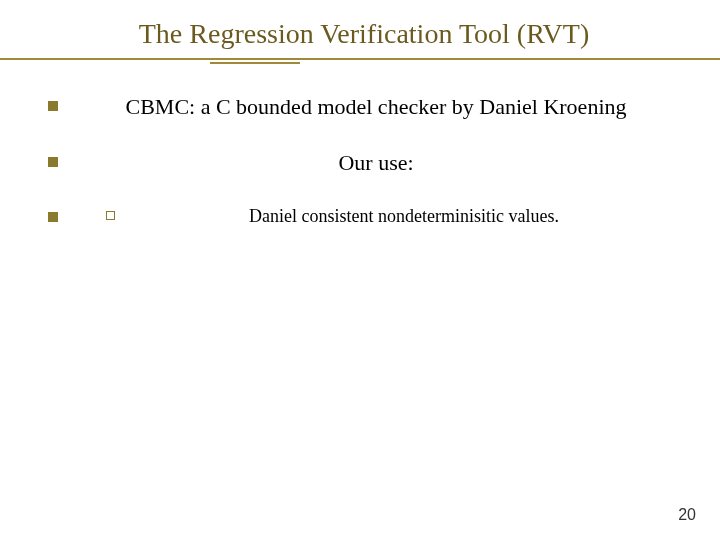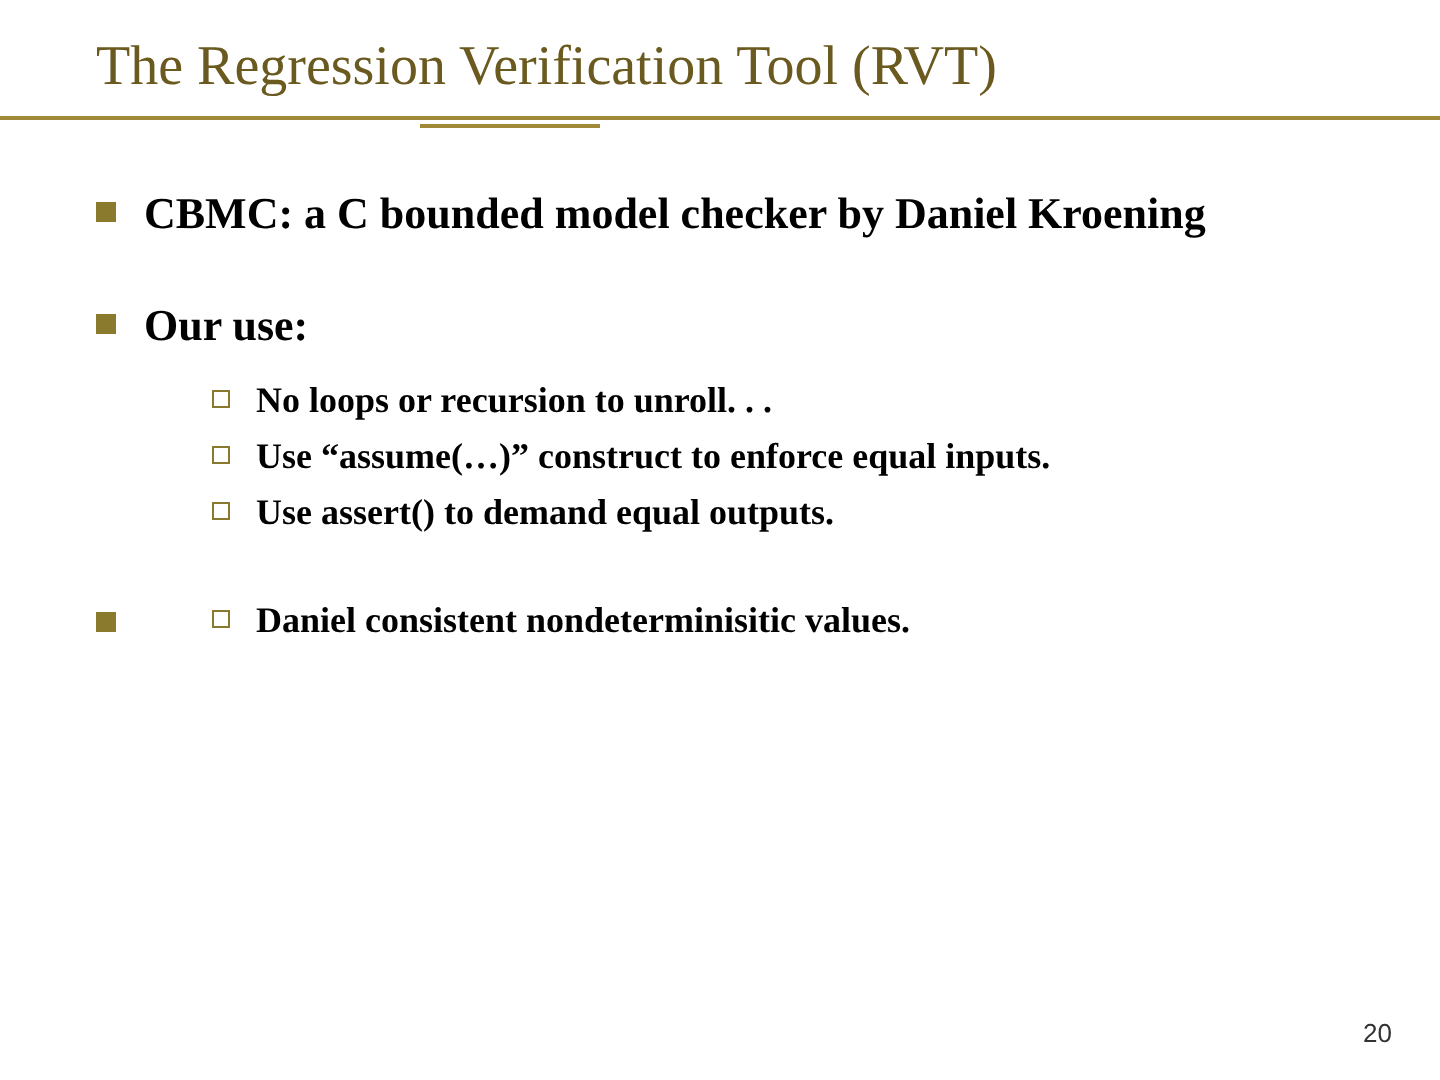--- a/index.html
+++ b/index.html
@@ -11,20 +11,21 @@
     font-family: Georgia, 'Times New Roman', serif;
     color: #000000;
     overflow: hidden;
   }
   .slide {
     position: relative;
     width: 720px;
     height: 540px;
     box-sizing: border-box;
     padding: 18px 40px 0 40px;
+    text-align: center;
   }
   .title {
     font-size: 28px;
     color: #6b5a1f;
     margin: 0 0 6px 8px;
     font-weight: normal;
   }
   .rule-wrap {
     position: relative;
     height: 8px;
@@ -43,21 +44,20 @@
     left: 170px;
     width: 90px;
     top: 6px;
     height: 2px;
     background: #a08a3a;
   }
   ul.level1 {
     list-style: none;
     padding: 0;
     margin: 0 0 0 4px;
-    font-weight: bold;
   }
   ul.level1 > li {
     position: relative;
     padding-left: 28px;
     font-size: 22px;
     line-height: 1.35;
     margin-bottom: 26px;
     color: #000;
   }
   ul.level1 > li::before {
@@ -88,46 +88,41 @@
     top: 8px;
     width: 7px;
     height: 7px;
     border: 1px solid #8a7a2e;
     background: transparent;
   }
   .page-num {
     position: absolute;
     bottom: 16px;
     right: 24px;
-    font-size: 13px;
+    font-size: 16px;
     color: #333;
     font-family: Arial, sans-serif;
   }
 </style>
 </head>
 <body>
 
 <div class="slide">
   <h1 class="title">The Regression Verification Tool (RVT)</h1>
   <div class="rule-wrap">
     <div class="rule-long"></div>
     <div class="rule-short"></div>
   </div>
 
   <ul class="level1">
     <li>
       <span>CBMC: a C bounded model checker by Daniel Kroening</span>
     </li>
     <li>
       <span>Our use:</span>
-      <ul class="level2">
-        <li><span>No loops or recursion to unroll. . .</span></li>
-        <li><span>Use “assume(…)” construct to enforce equal inputs.</span></li>
-        <li><span>Use assert() to demand equal outputs.</span></li>
-      </ul>
     </li>
     <li>
       <ul class="level2">
         <li><span>Daniel consistent nondeterminisitic values.</span></li>
       </ul>
     </li>
   </ul>
 
   <div class="page-num">20</div>
 </div>

